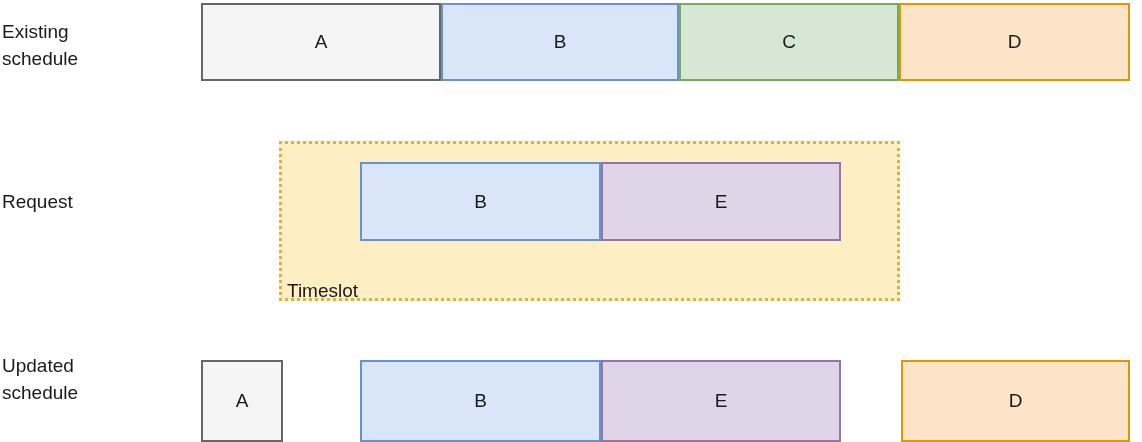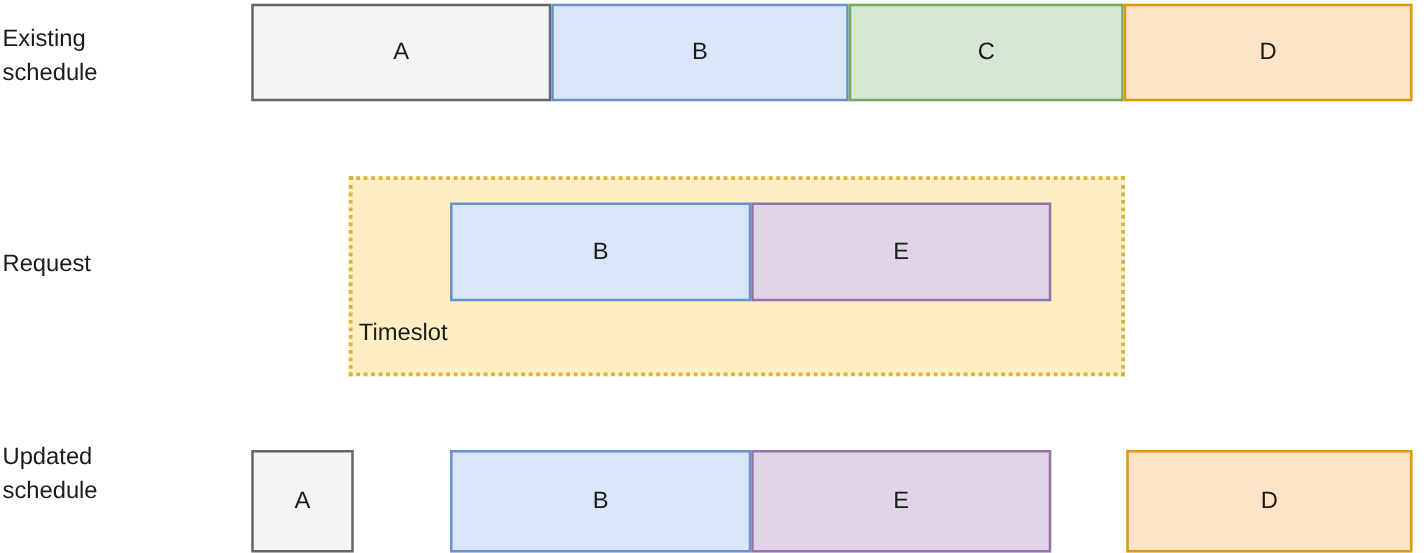--- a/index.html
+++ b/index.html
@@ -4,21 +4,21 @@
 <style>
   html,body{margin:0;padding:0;}
   body{
     width:1142px;height:442px;
     background:#ffffff;
     font-family:"Liberation Sans", sans-serif;
     position:relative;
     overflow:hidden;
     color:#1a1a1a;
   }
-  .canvas{position:absolute;left:0;top:0;width:1142px;height:442px;border-radius:22px;}
+  .canvas{position:absolute;left:0;top:0;width:1142px;height:442px;}
 
   .row-label{
     position:absolute;
     font-size:19px;
     line-height:27px;
     color:#1a1a1a;
     white-space:pre-line;
     text-align:left;
   }
 
@@ -43,29 +43,30 @@
     position:absolute;
     box-sizing:border-box;
     background:#fdeec4;
     border:3px dotted #d9b33c;
   }
   .timeslot-label{
     position:absolute;
     font-size:19px;
     line-height:22px;
     color:#1a1a1a;
+    margin-top:24px;
   }
 </style>
 </head>
 <body>
 
 <div class="canvas" id="canvas">
     <div class="row-label" style="left: 2px; top: 18px;">Existing
 schedule</div>
-    <div class="row-label" style="left: 2px; top: 198px;">Request</div>
+    <div class="row-label" style="left: 2px; top: 188px;">Request</div>
     <div class="row-label" style="left: 2px; top: 352px;">Updated
 schedule</div>
     <div class="block blk-a" style="left: 201px; top: 3px; width: 240px; height: 78px;">A</div>
     <div class="block blk-b" style="left: 441px; top: 3px; width: 238px; height: 78px;">B</div>
     <div class="block blk-c" style="left: 679px; top: 3px; width: 220px; height: 78px;">C</div>
     <div class="block blk-d" style="left: 899px; top: 3px; width: 231px; height: 78px;">D</div>
     <div class="timeslot" style="left: 279px; top: 141px; width: 621px; height: 160px;"></div>
     <div class="timeslot-label" style="left: 287px; top: 256px;">Timeslot</div>
     <div class="block blk-b" style="left: 360px; top: 162px; width: 241px; height: 79px;">B</div>
     <div class="block blk-e" style="left: 601px; top: 162px; width: 240px; height: 79px;">E</div>

